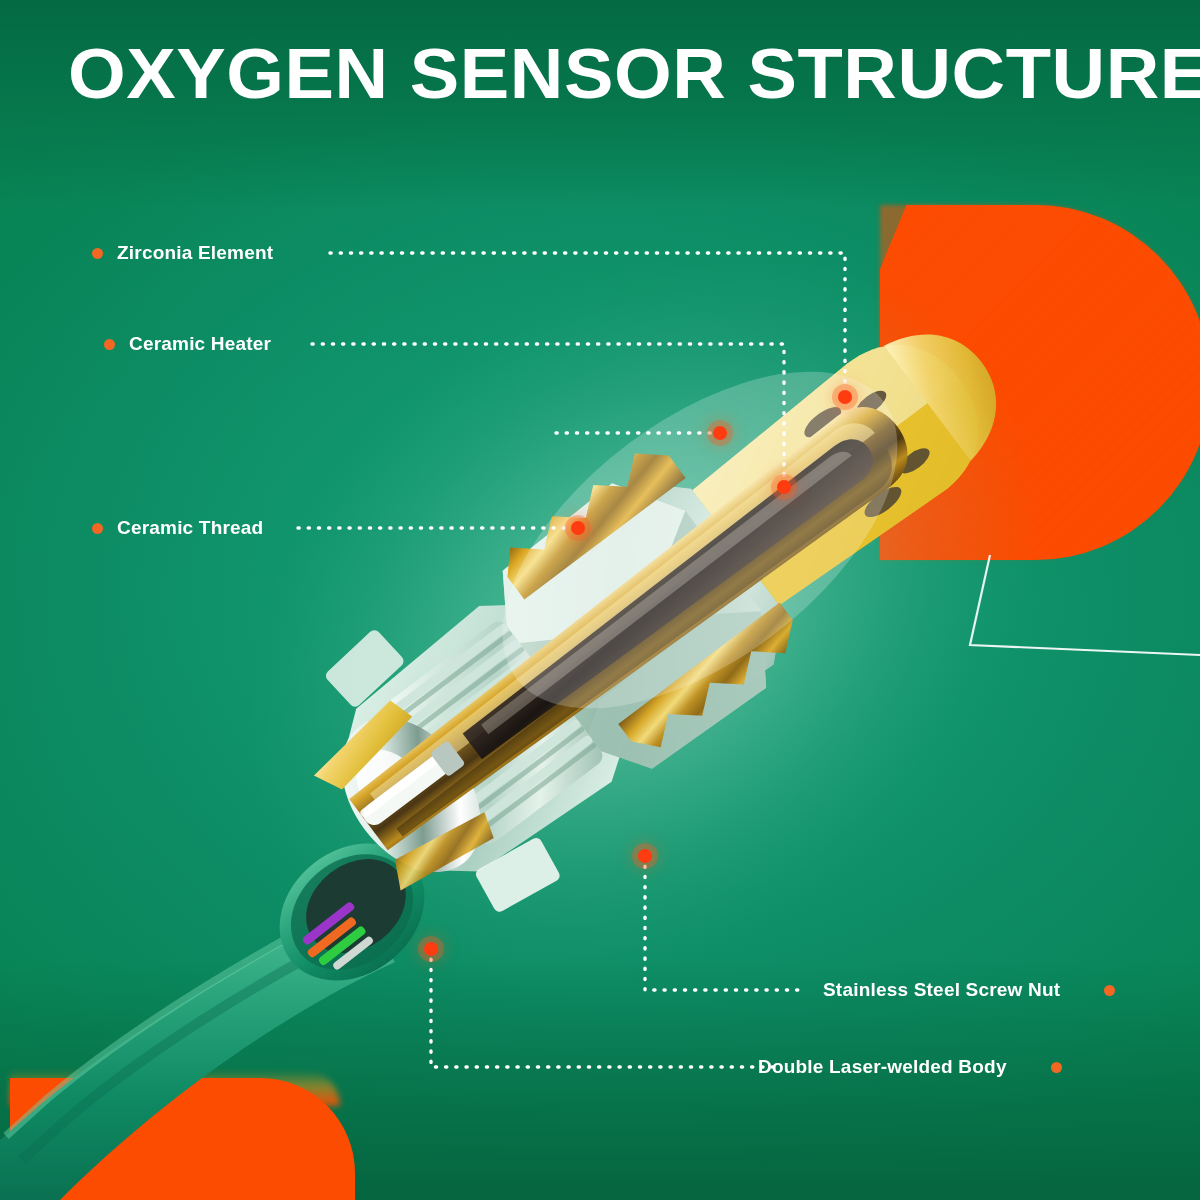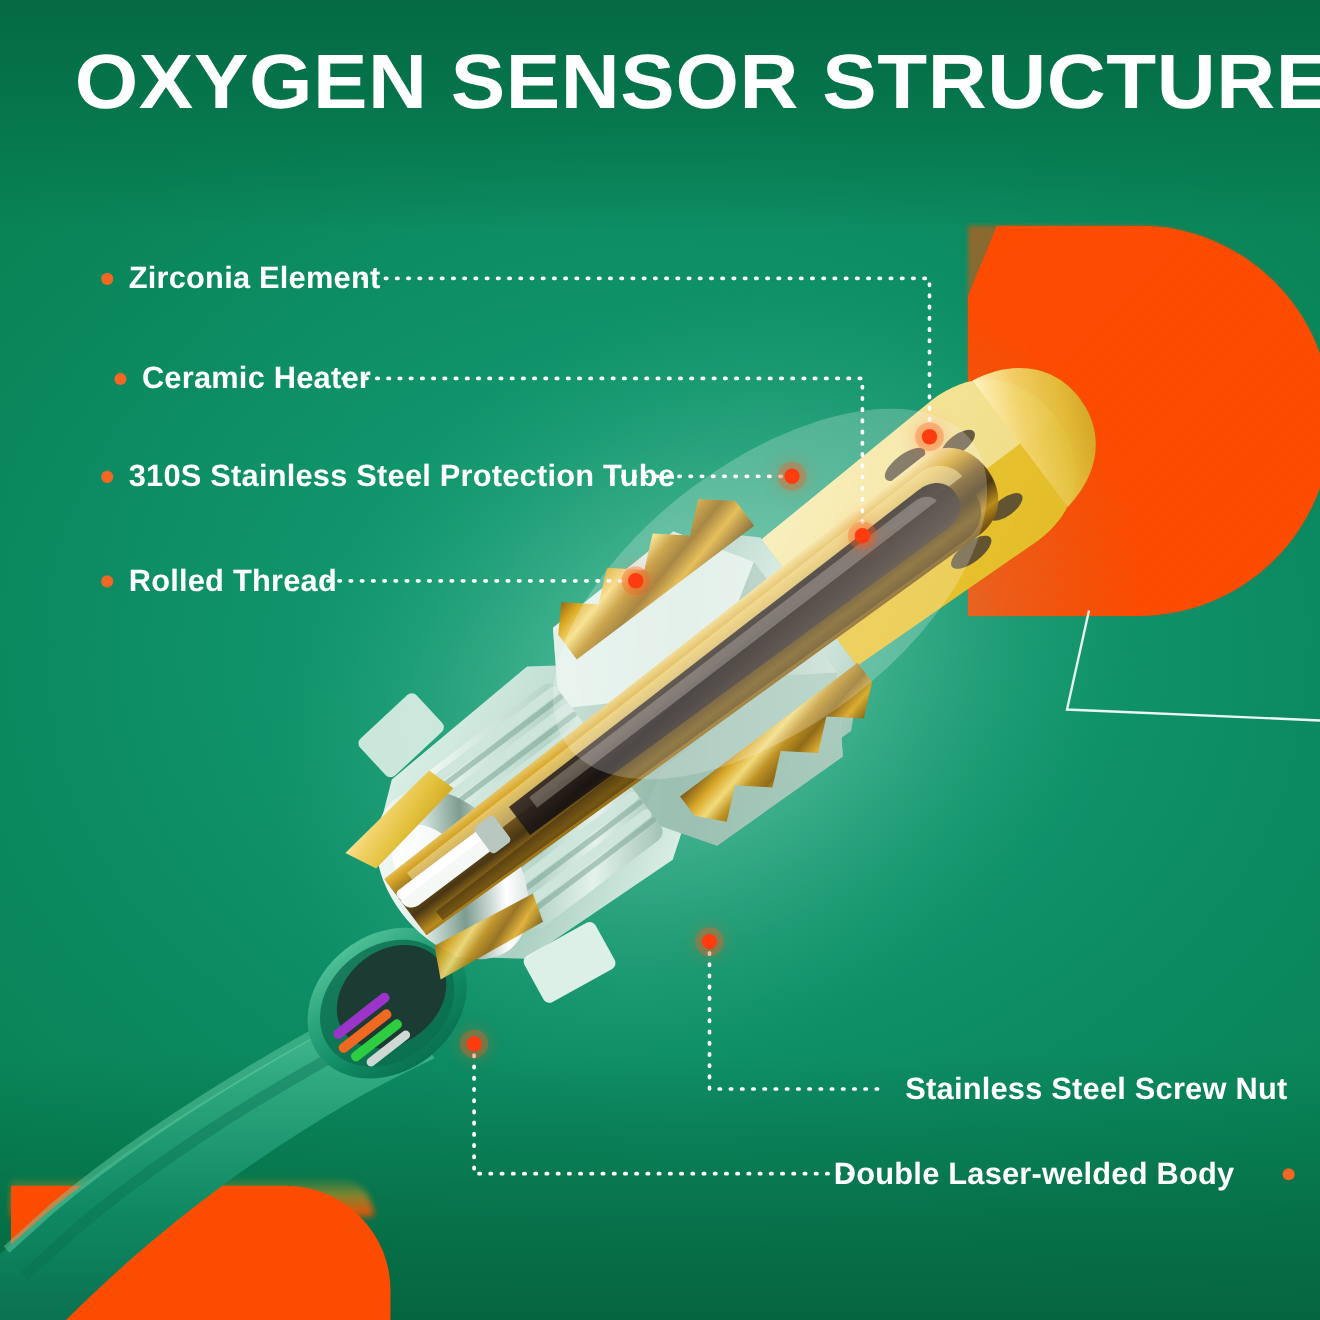--- a/index.html
+++ b/index.html
@@ -88,21 +88,21 @@
     white-space:nowrap;
   }
 
   
   .label {
     position:absolute;
     display:flex;
     align-items:center;
     gap:14px;
     color:#ffffff;
-    font-size:28px;
+    font-size:19px;
     font-weight:bold;
     letter-spacing:0.2px;
     white-space:nowrap;
   }
   .label.right { flex-direction:row-reverse;gap:44px; }
   .dot {
     width:11px; height:11px;
     border-radius:50%;
     background:#F26722;
     flex:0 0 auto;
@@ -335,28 +335,24 @@
   <div class="label" style="left:92px; top:239px;">
     <span class="dot"></span>
     <span class="label-text">Zirconia Element</span>
   </div>
 
   <div class="label" style="left:104px; top:330px;">
     <span class="dot"></span>
     <span class="label-text">Ceramic Heater</span>
   </div>
 
-  <div class="label" style="left:92px; top:419px;">
-    <span class="dot"></span>
-    <span class="label-text">310S Stainless Steel Protection Tube</span>
-  </div>
 
   <div class="label" style="left:92px; top:514px;">
     <span class="dot"></span>
-    <span class="label-text">Rolled Thread</span>
+    <span class="label-text">Ceramic Thread</span>
   </div>
 
   <div class="label right" style="left:823px; top:976px;">
     <span class="dot"></span>
     <span class="label-text">Stainless Steel Screw Nut</span>
   </div>
 
   <div class="label right" style="left:758px; top:1053px;">
     <span class="dot"></span>
     <span class="label-text">Double Laser-welded Body</span>

